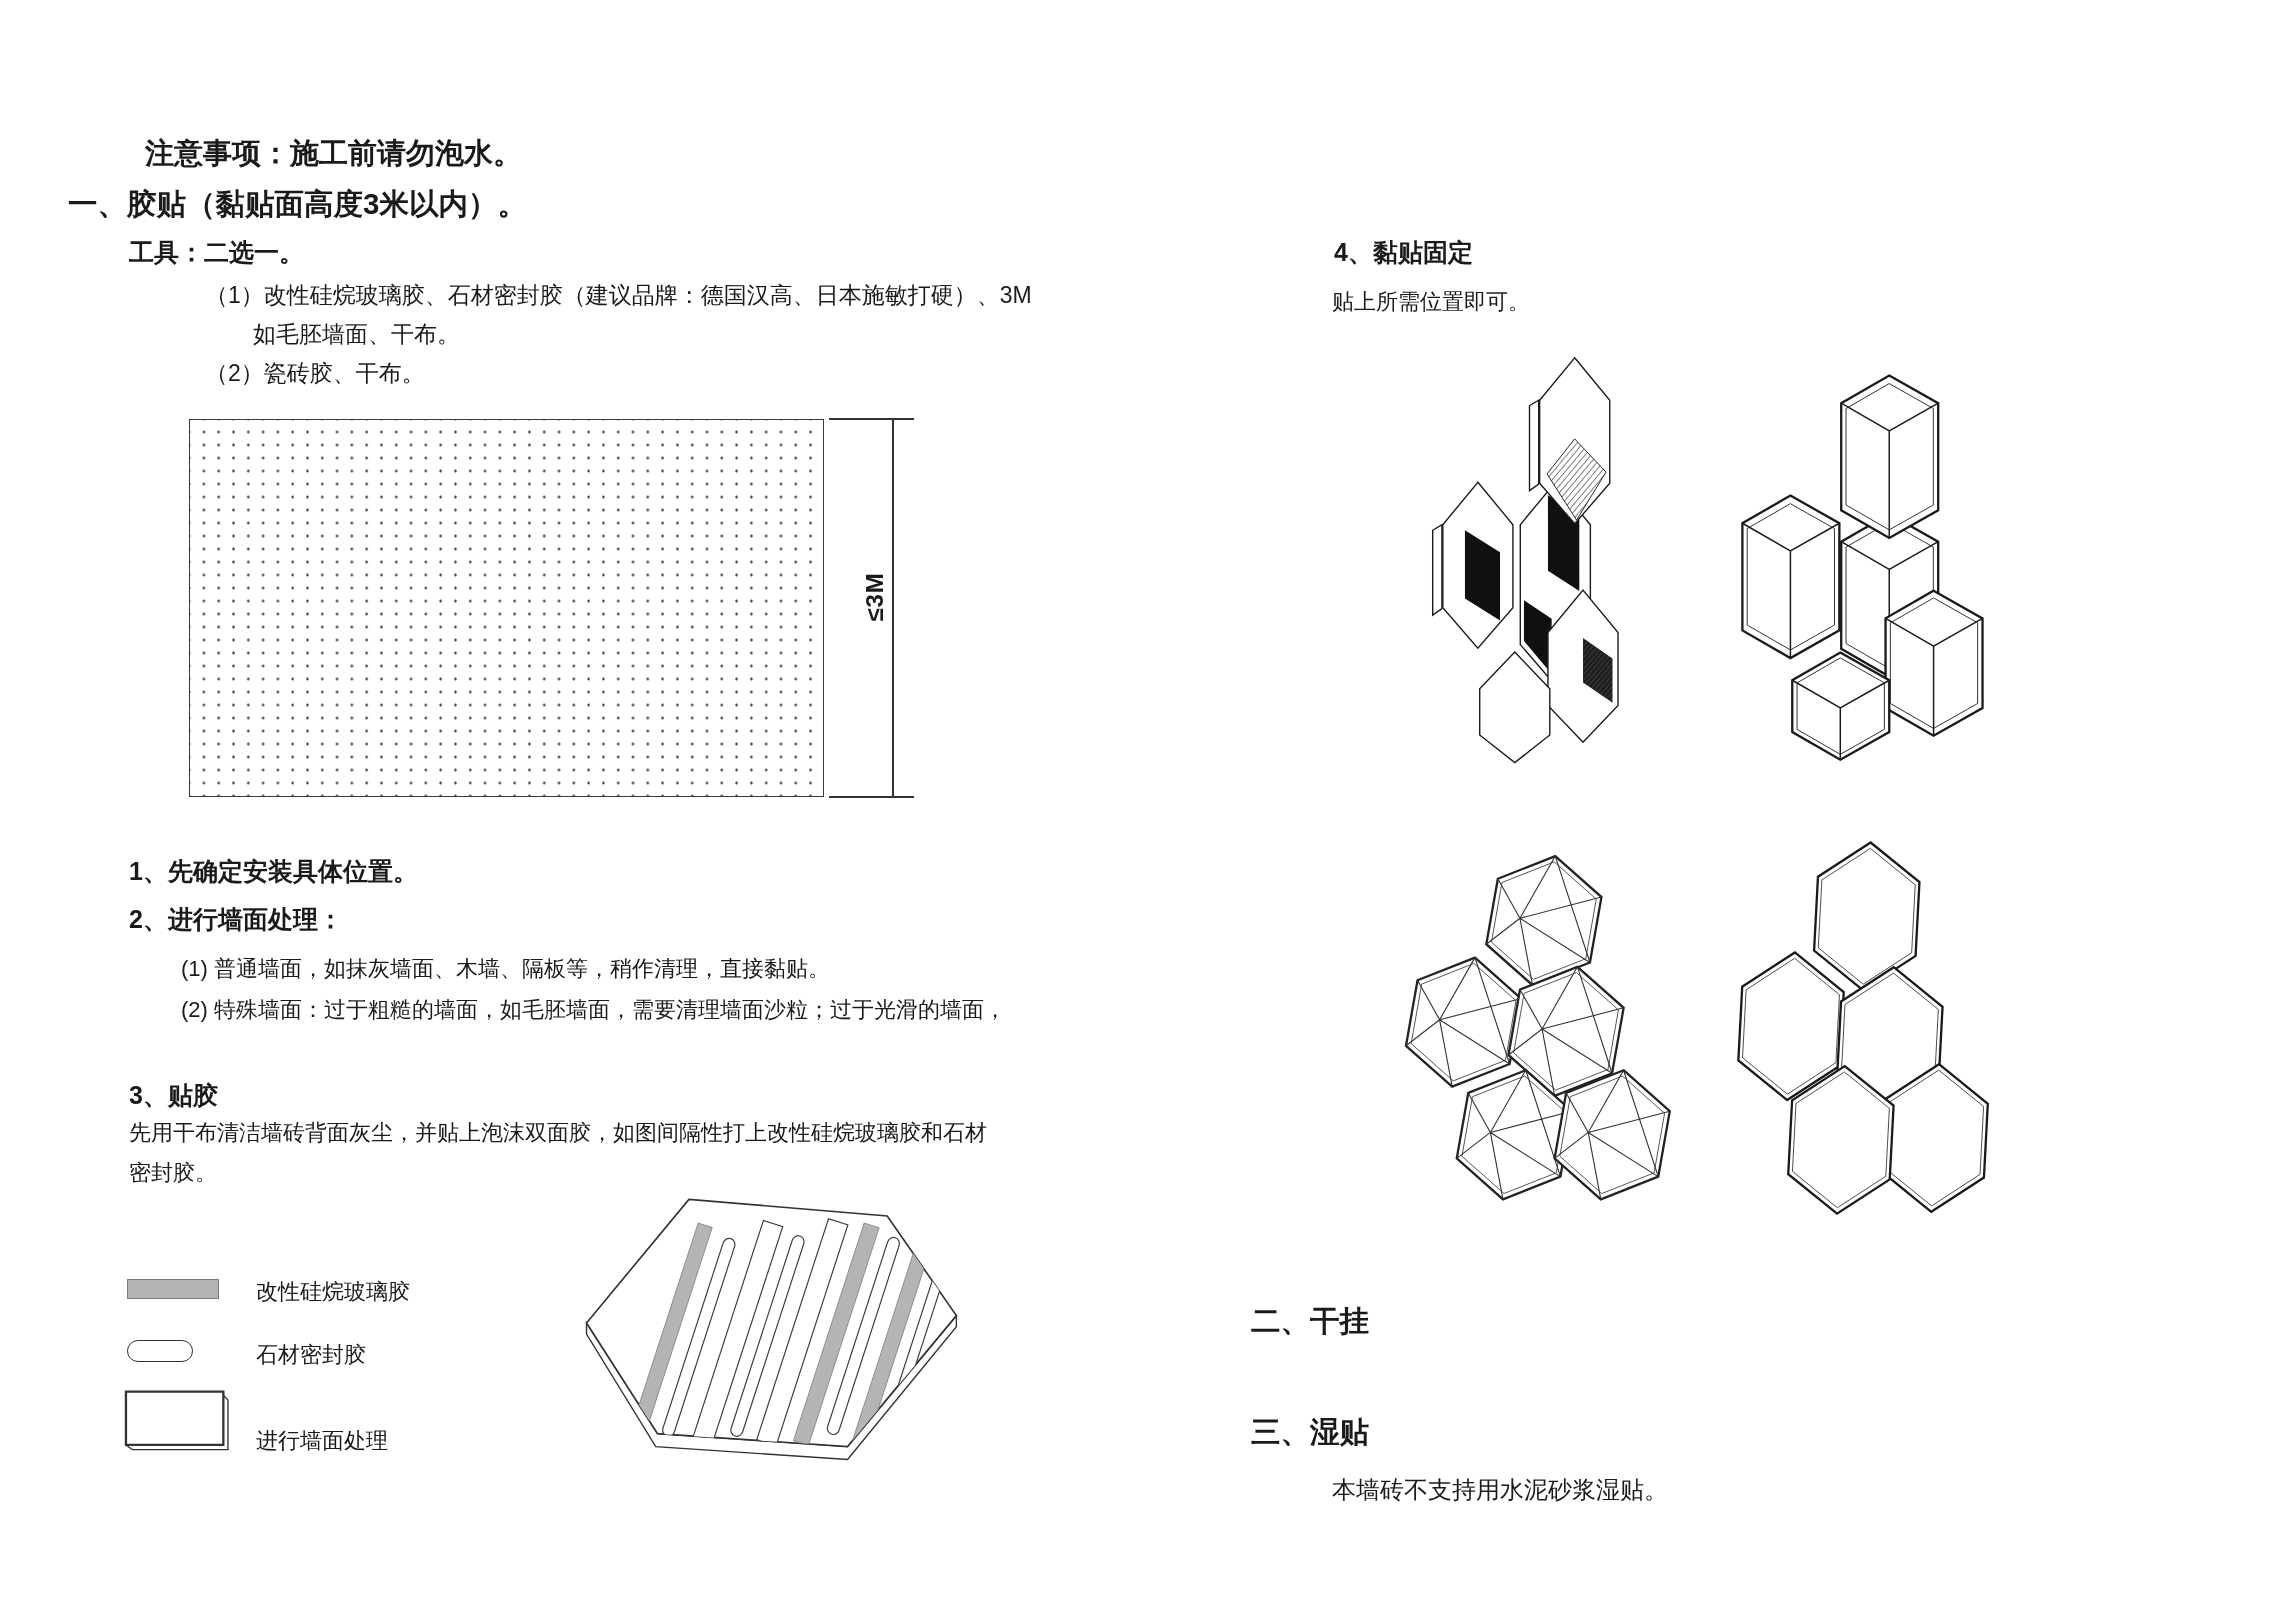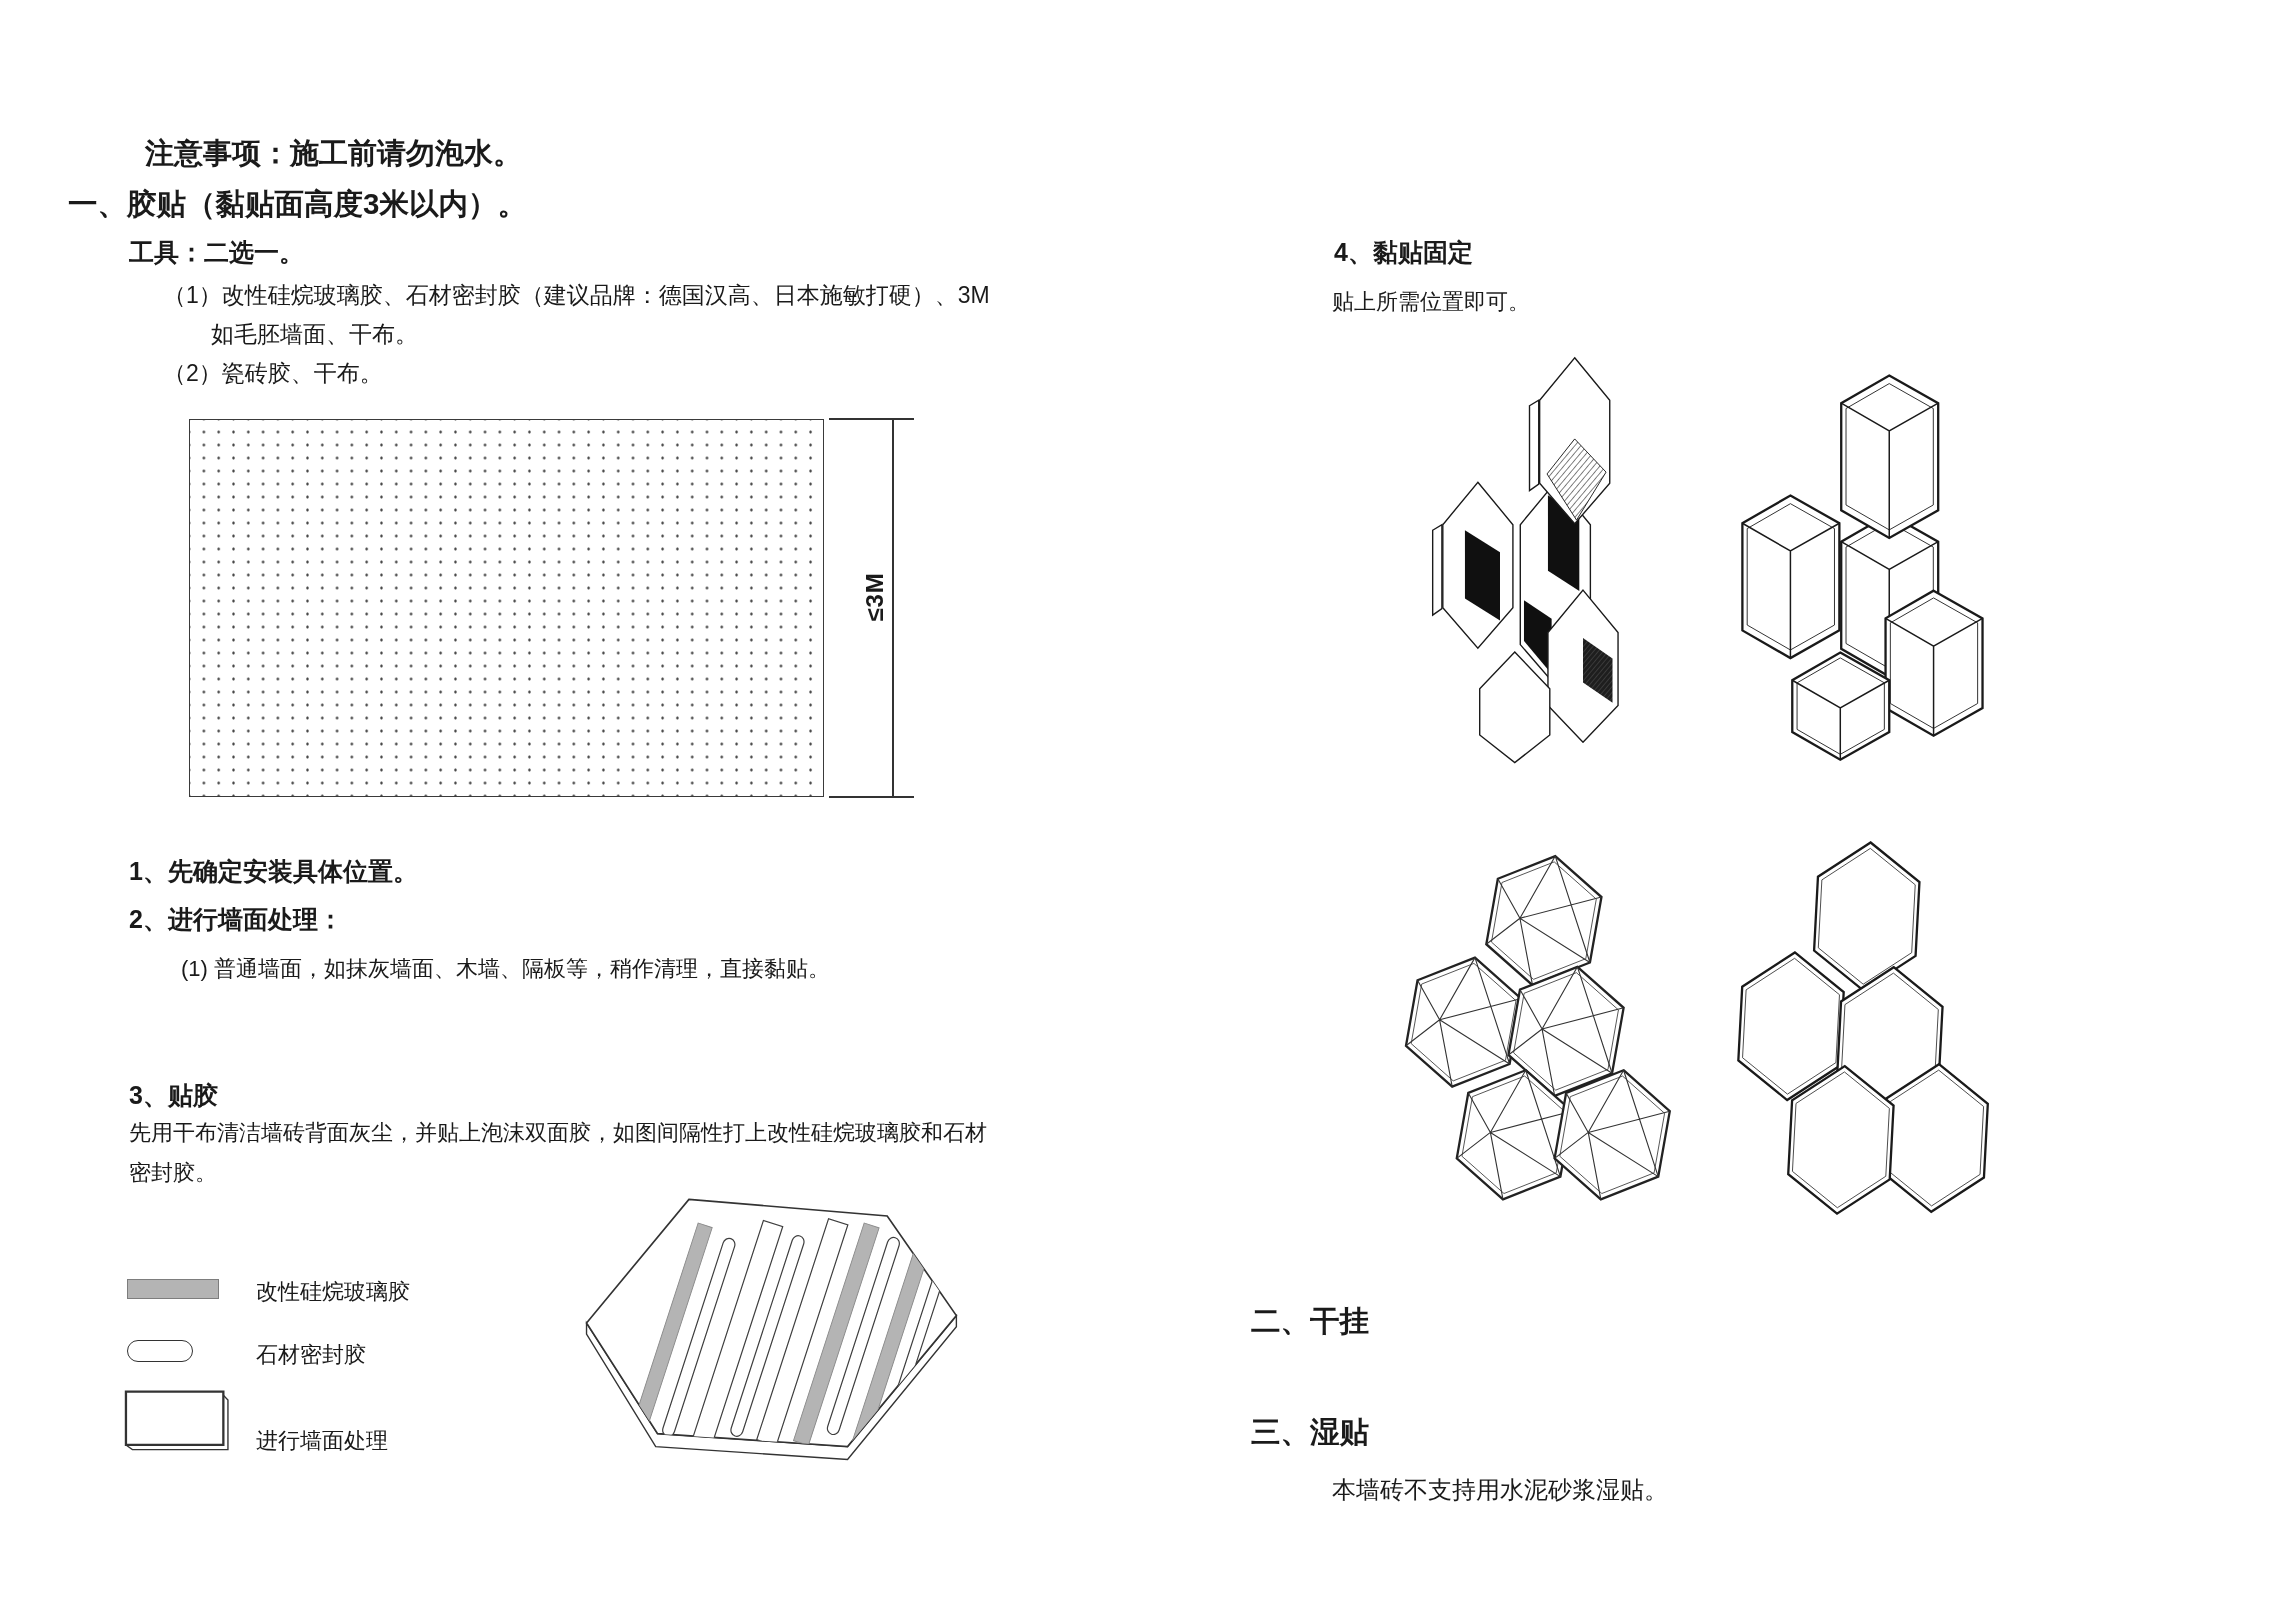--- a/index.html
+++ b/index.html
@@ -1,21 +1,21 @@
 <!DOCTYPE html>
 <html style="font-size:14.8px"><head>
 <meta charset="utf-8">
 <style>
   html,body{margin:0;padding:0;background:#ffffff;}
   .page{position:relative;width:2290px;height:1606px;background:#ffffff;overflow:hidden;
         font-family:"Liberation Sans","DejaVu Sans",sans-serif;color:#1a1a1a;}
   .t{position:absolute;white-space:pre;line-height:1.25;}
   .w700{font-weight:700;}.w600{font-weight:600;}.w500{font-weight:500;}
   .fs32{font-size:29.5px;}.fs31{font-size:29px;margin-left:16px;}.fs27{font-size:25px;}
-  .fs26{font-size:24px;}.fs25{font-size:23px;}.fs24{font-size:22px;}
+  .fs26{font-size:24px;}.fs25{font-size:23px;margin-left:42px;}.fs24{font-size:22px;}
   .wall{position:absolute;left:189px;top:419px;width:635px;height:378px;
         border:1.4px solid #3a3a3a;box-sizing:border-box;
         background-image:radial-gradient(circle,#474747 1.1px,rgba(0,0,0,0) 1.5px);
         background-size:14.8px 13px;background-position:6.5px 5.5px;}
   .dline{position:absolute;background:#333;}
   .dimlabel{position:absolute;left:840px;top:584px;width:68px;height:26px;
         transform:rotate(-90deg);transform-origin:center;text-align:center;
         font-size:24px;font-weight:600;letter-spacing:0.9px;}
   .fig{position:absolute;}
   .swatch-bar{position:absolute;left:127px;top:1279px;width:92px;height:20px;
@@ -37,20 +37,21 @@
 
   <div class="wall"></div>
   <div class="dline" style="left:829px;top:418px;width:85px;height:1.8px"></div>
   <div class="dline" style="left:829px;top:796px;width:85px;height:1.8px"></div>
   <div class="dline" style="left:892px;top:418px;width:1.8px;height:379px"></div>
   <div class="dimlabel">≤3M</div>
 
   <div class="t fs27 w600" style="left:129px;top:856px">1、先确定安装具体位置。</div>
   <div class="t fs27 w600" style="left:129px;top:904px">2、进行墙面处理：</div>
   <div class="t fs24 w500" style="left:181px;top:955px">(1) 普通墙面，如抹灰墙面、木墙、隔板等，稍作清理，直接黏贴。</div>
+  <div class="t fs24 w500" style="left:181px;top:996px">(2) 特殊墙面：过于粗糙的墙面，如毛胚墙面，需要清理墙面沙粒；过于光滑的墙面，</div>
   <div class="t fs27 w600" style="left:129px;top:1080px">3、贴胶</div>
   <div class="t fs24 w500" style="left:129px;top:1119px">先用干布清洁墙砖背面灰尘，并贴上泡沫双面胶，如图间隔性打上改性硅烷玻璃胶和石材</div>
   <div class="t fs24 w500" style="left:129px;top:1159px">密封胶。</div>
 
   <div class="swatch-bar"></div>
   <div class="t fs24 w500" style="left:256px;top:1278px">改性硅烷玻璃胶</div>
   <div class="swatch-pill"></div>
   <div class="t fs24 w500" style="left:256px;top:1341px">石材密封胶</div>
   <svg class="fig" style="left:122px;top:1388px" width="120" height="68" viewBox="0 0 130 74">
     <polygon points="4,4 110,4 110,62 4,62" fill="#fff" stroke="#333" stroke-width="2.5"></polygon>

